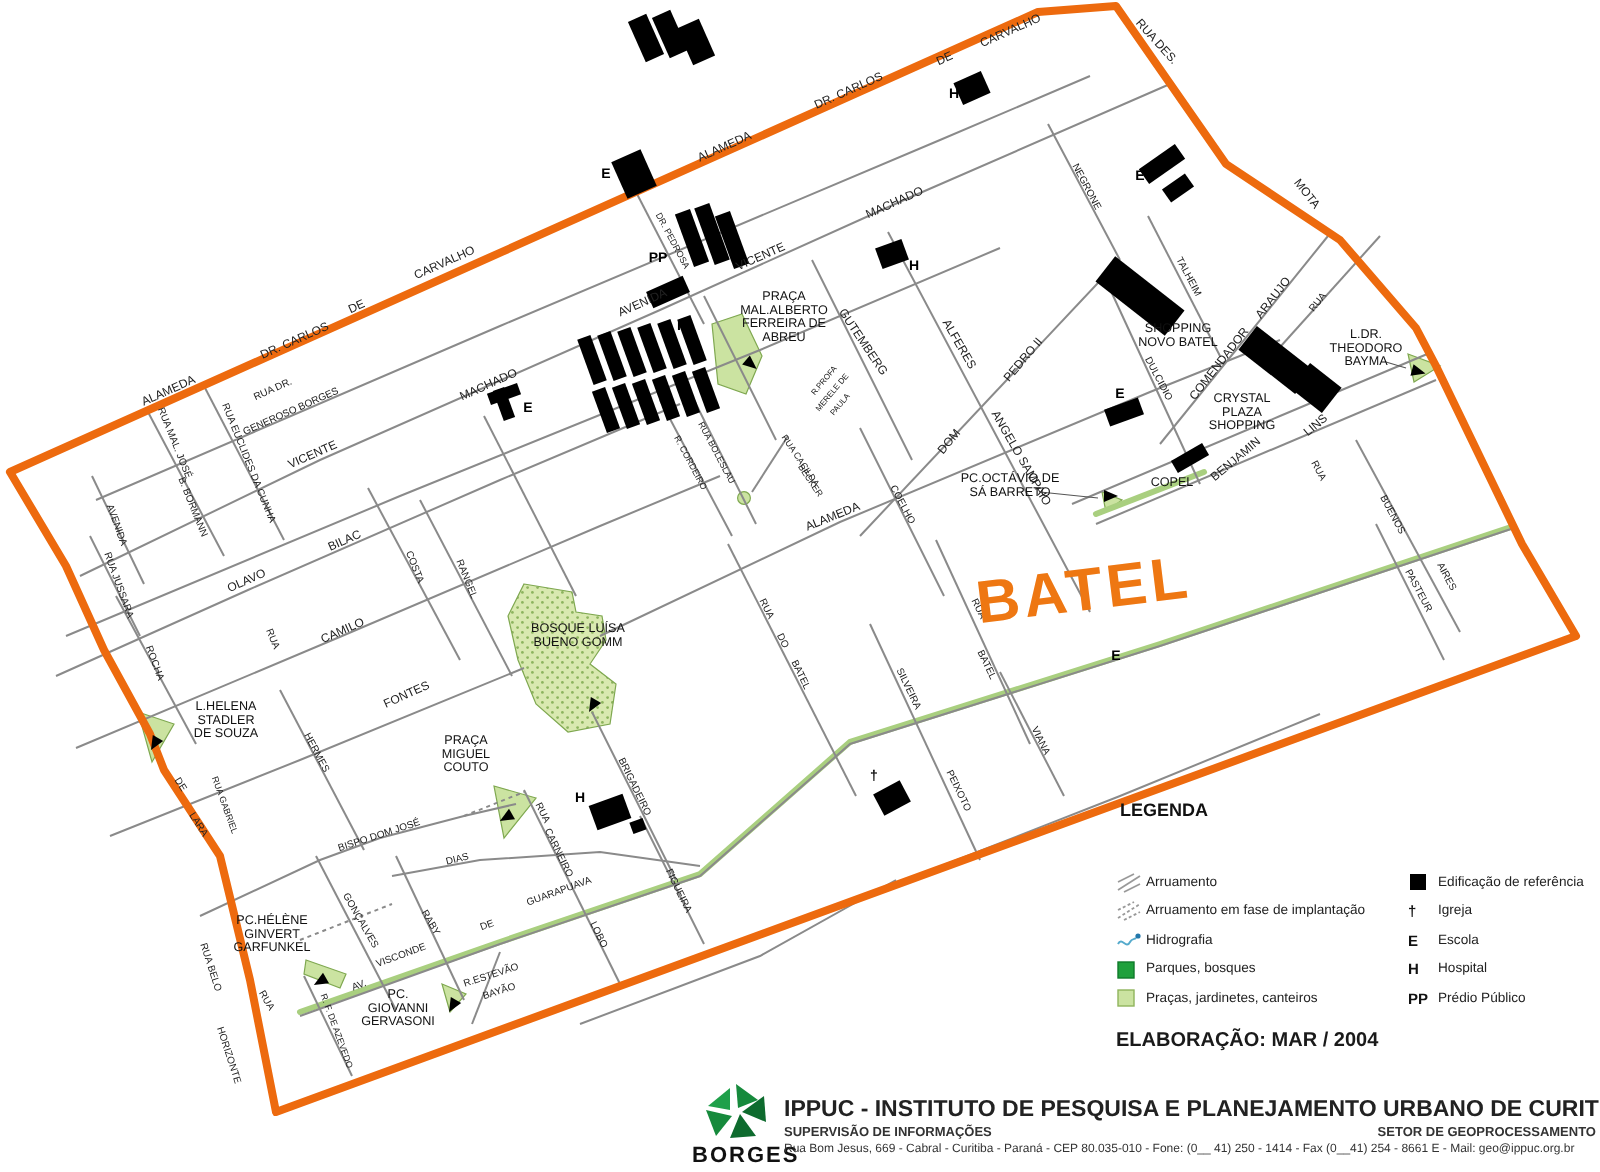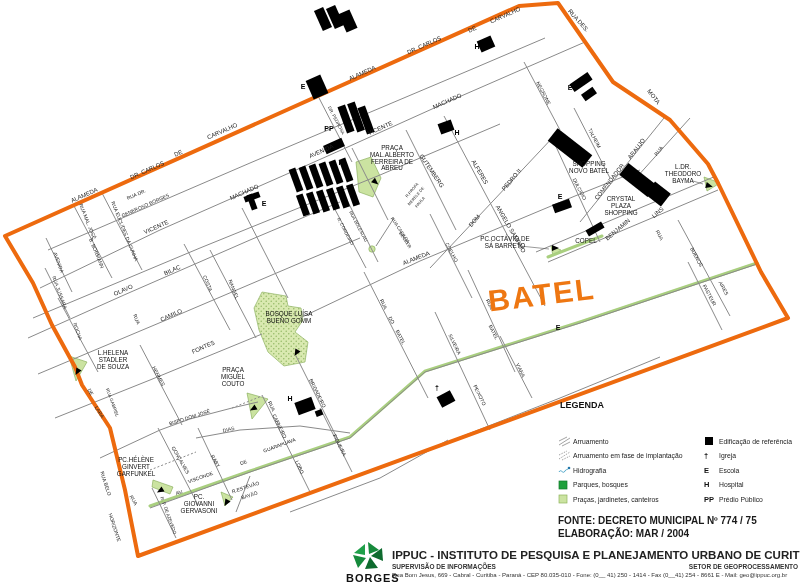--- a/index.html
+++ b/index.html
@@ -339,21 +339,20 @@
         <div class="lrow">
           <span class="licon">
             <span class="lglyph">PP</span>
           </span>
           <span class="llab">Prédio Público</span>
         </div>
       </div>
   </div>
 
   <div id="source-block" class="abs">
-    <div>FONTE: DECRETO MUNICIPAL Nº 774 / 75</div>
     <div>ELABORAÇÃO: MAR / 2004</div>
   </div>
 
   <svg id="footer-logo" class="abs" width="38" height="30" viewBox="0 0 38 30">
     <polygon points="19,1 30,9 20,13" fill="#168A3C"></polygon>
     <polygon points="33,7 34,20 22,15" fill="#0E6B2E"></polygon>
     <polygon points="5,12 16,3 16,14" fill="#1FA04A"></polygon>
     <polygon points="9,27 4,14 17,17" fill="#168A3C"></polygon>
     <polygon points="29,27 16,28 21,16" fill="#0E6B2E"></polygon>
   </svg>

